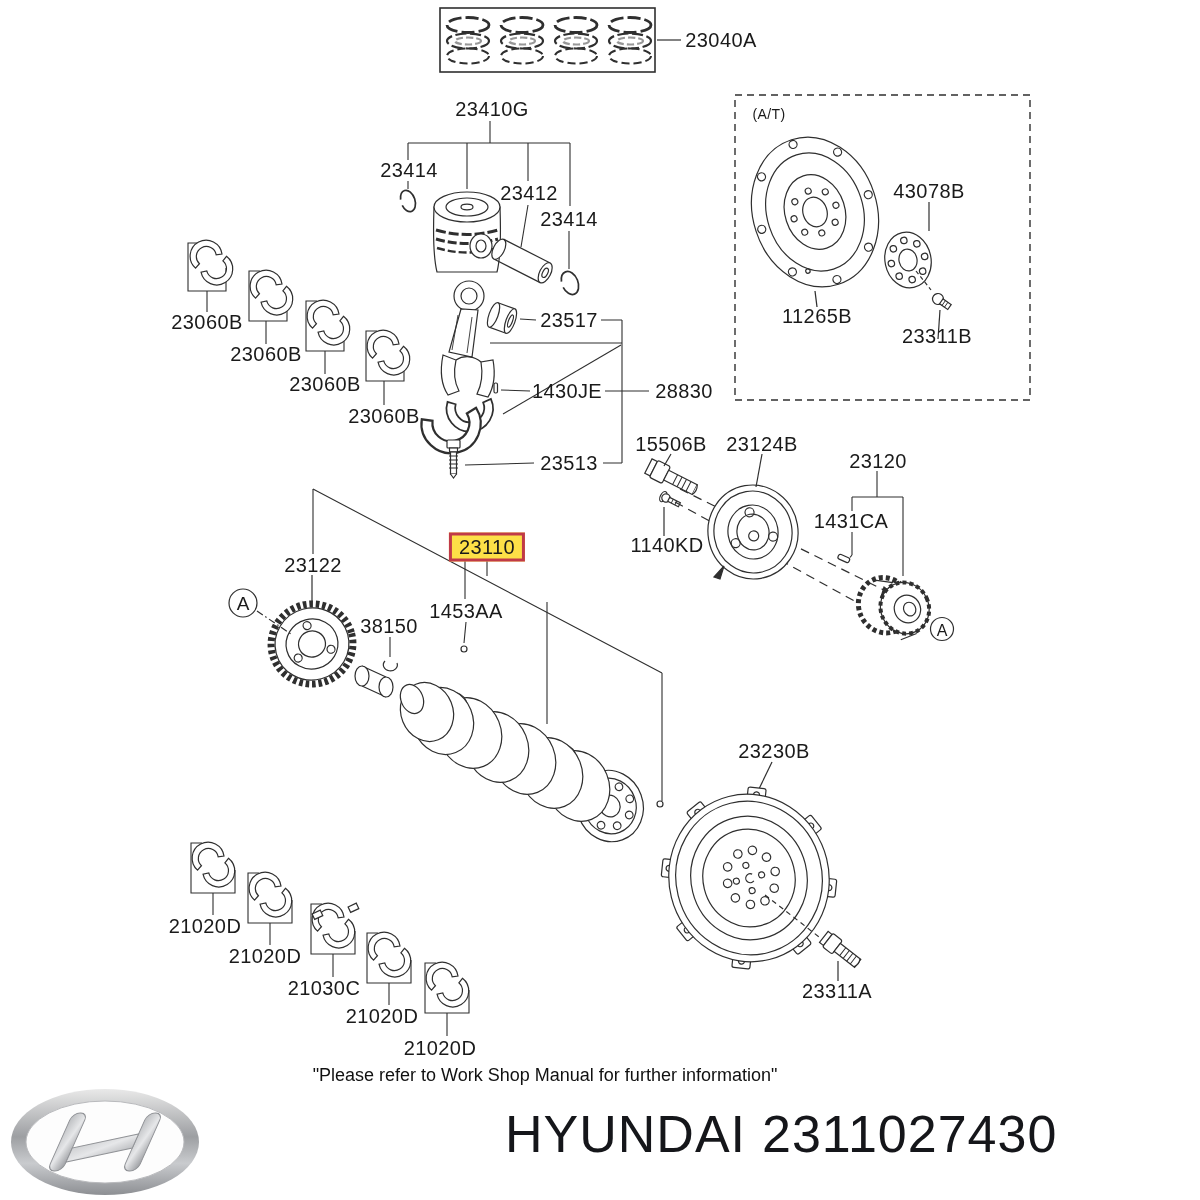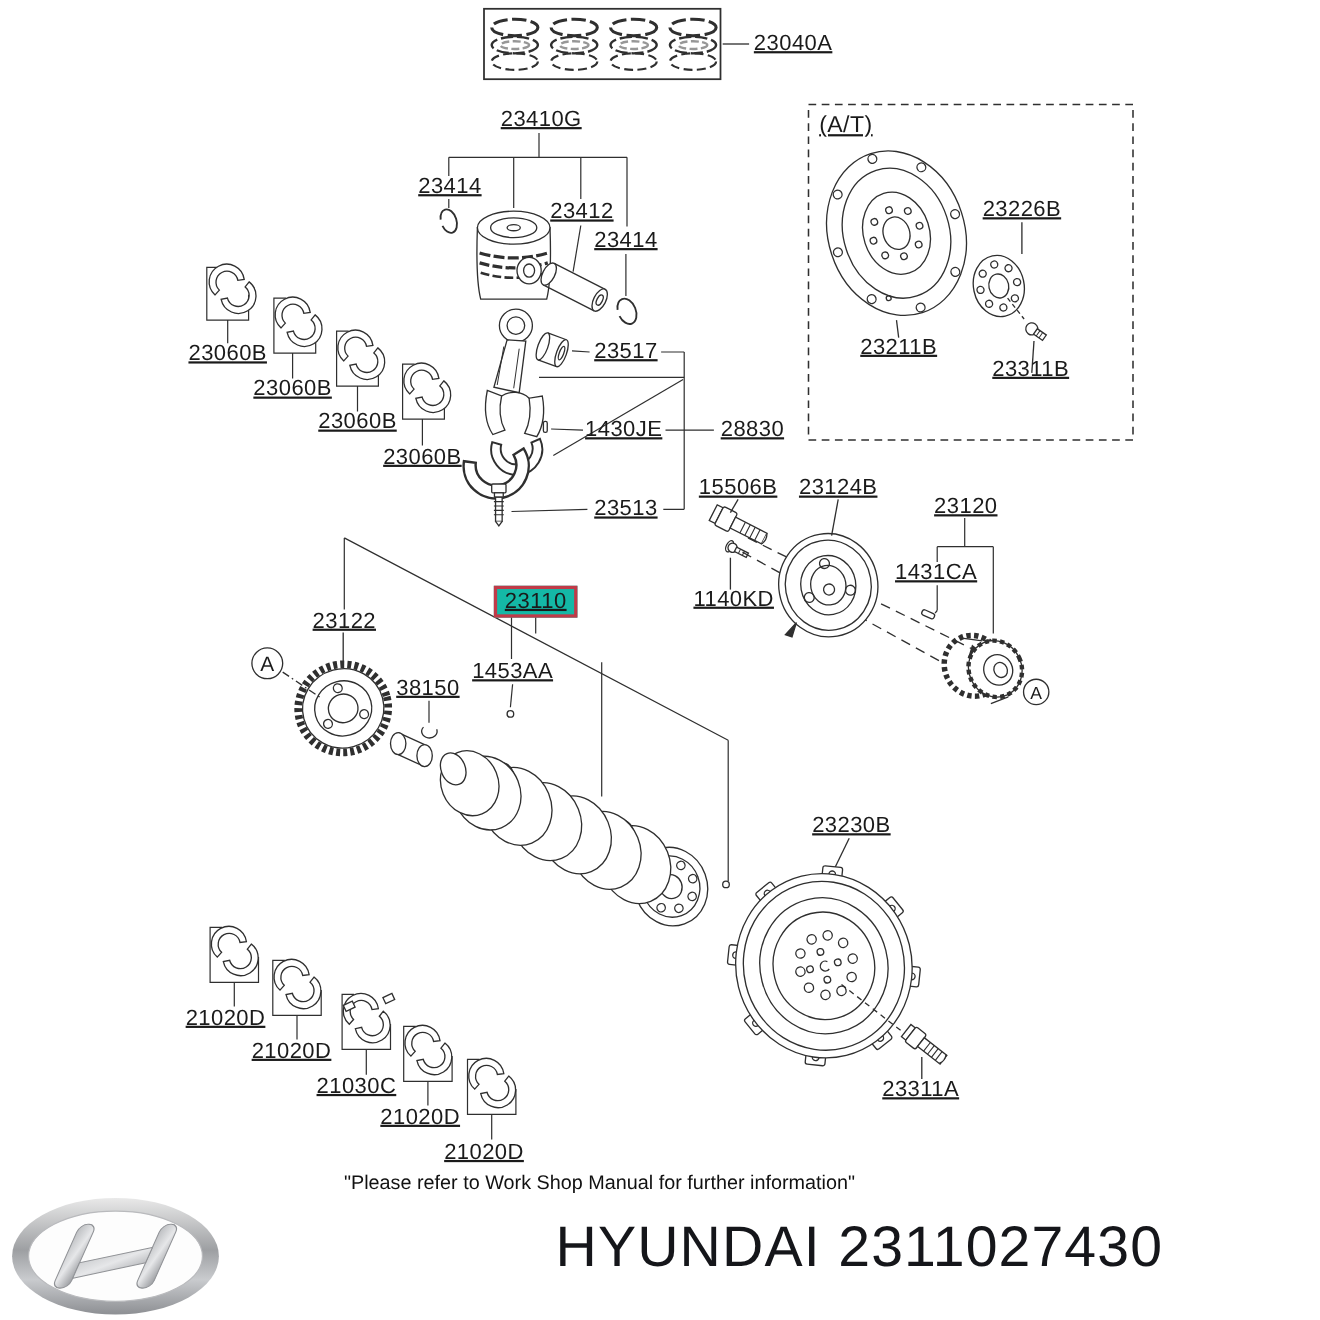--- a/index.html
+++ b/index.html
@@ -1,23 +1,23 @@
 <!DOCTYPE html>
 <html><head>
 <meta charset="utf-8">
 <style>
   html,body{margin:0;padding:0;background:#fff;}
   .stage{position:relative;width:1200px;height:1200px;background:#fff;overflow:hidden;
          font-family:"Liberation Sans",sans-serif;}
   svg.art{position:absolute;left:0;top:0;}
   .lbl{position:absolute;transform:translate(-50%,-50%);
        font:20px/1.05 "Liberation Sans",sans-serif;color:#1a1a1a;
-       letter-spacing:.4px;white-space:nowrap;text-decoration:underline;}
-  .lbl-box{border:3px solid #c03a48;padding:1px 7px;background:#14b8a6;}
-  .at-lbl{font-size:21px;}
+       letter-spacing:.4px;white-space:nowrap;}
+  .lbl-box{border:3px solid #c03a48;padding:1px 7px;background:#fde047;}
+  .at-lbl{font-size:14px;}
   .footer-note{position:absolute;transform:translate(-50%,-50%);
        font:18px/1.1 "Liberation Sans",sans-serif;color:#111;white-space:nowrap;}
   .brand-row{position:absolute;left:505px;top:1108px;display:flex;gap:16px;
        font:52px/1 "Liberation Sans",sans-serif;color:#15161a;letter-spacing:1px;}
 </style>
 </head>
 <body>
 
 <div class="stage">
 
@@ -412,22 +412,22 @@
 <div class="lbl" style="left:569px;top:219px">23414</div>
 <div class="lbl" style="left:569px;top:320px">23517</div>
 <div class="lbl" style="left:567px;top:391px">1430JE</div>
 <div class="lbl" style="left:684px;top:391px">28830</div>
 <div class="lbl" style="left:569px;top:463px">23513</div>
 <div class="lbl" style="left:207px;top:322px">23060B</div>
 <div class="lbl" style="left:266px;top:354px">23060B</div>
 <div class="lbl" style="left:325px;top:384px">23060B</div>
 <div class="lbl" style="left:384px;top:416px">23060B</div>
 <div class="lbl at-lbl" style="left:769px;top:114px">(A/T)</div>
-<div class="lbl" style="left:817px;top:316px">23211B</div>
-<div class="lbl" style="left:929px;top:191px">23226B</div>
+<div class="lbl" style="left:817px;top:316px">11265B</div>
+<div class="lbl" style="left:929px;top:191px">43078B</div>
 <div class="lbl" style="left:937px;top:336px">23311B</div>
 <div class="lbl" style="left:671px;top:444px">15506B</div>
 <div class="lbl" style="left:762px;top:444px">23124B</div>
 <div class="lbl" style="left:878px;top:461px">23120</div>
 <div class="lbl" style="left:851px;top:521px">1431CA</div>
 <div class="lbl" style="left:667px;top:545px">1140KD</div>
 <div class="lbl" style="left:313px;top:565px">23122</div>
 <div class="lbl lbl-box" style="left:487px;top:547px">23110</div>
 <div class="lbl" style="left:466px;top:611px">1453AA</div>
 <div class="lbl" style="left:389px;top:626px">38150</div>

